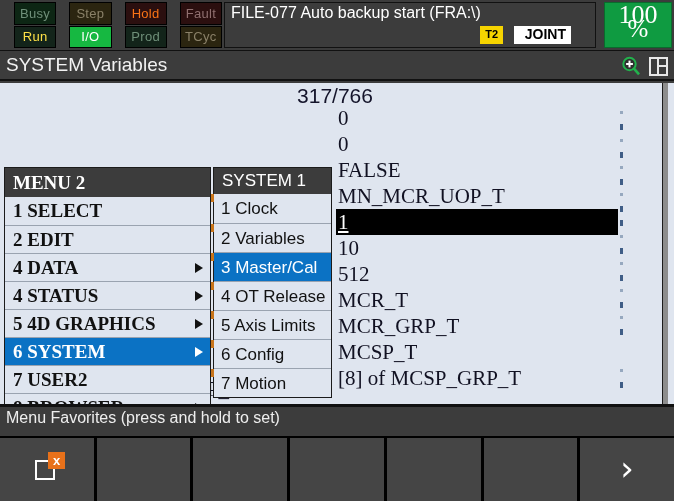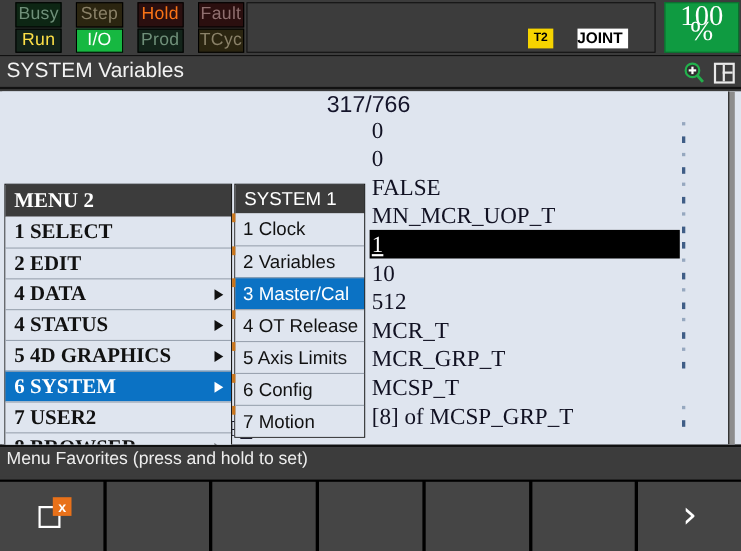--- a/index.html
+++ b/index.html
@@ -31,21 +31,21 @@
     width: 220px; height: 46px;
     display: grid;
     grid-template-columns: repeat(4, 1fr);
     grid-template-rows: repeat(2, 1fr);
     gap: 1px;
   }
   .stat {
     display: flex;
     align-items: center;
     justify-content: center;
-    font-size: 16px;
+    font-size: 13px;
     letter-spacing: 0.3px;
     border: 1px solid #000;
     box-sizing: border-box;
     margin-left: 12px;
   }
   .stat.busy   { background: #0d2614; color: #6f8f79; }
   .stat.step   { background: #2b2510; color: #8a8168; }
   .stat.hold   { background: #2b0f0f; color: #f97316; }
   .stat.fault  { background: #2b0f0f; color: #8f6f6f; }
   .stat.run    { background: #13241a; color: #fde047; }
@@ -78,21 +78,21 @@
     padding: 0px 5px 1px 5px;
     line-height: 17px;
   }
   #jointbadge {
     position: absolute;
     right: 24px; top: 23px;
     background: #ffffff;
     color: #000;
     font-size: 14px;
     font-weight: bold;
-    padding: 0px 5px 1px 0;
+    padding: 0px 5px 1px 11px;
     line-height: 17px;
   }
   #ovr {
     position: absolute;
     right: 2px; top: 2px;
     width: 68px; height: 46px;
     background: #0f9b41;
     border: 1px solid #0a6b2d;
     box-sizing: border-box;
     overflow: hidden;
@@ -397,20 +397,21 @@
       <div class="stat step">Step</div>
       <div class="stat hold">Hold</div>
       <div class="stat fault">Fault</div>
       <div class="stat run">Run</div>
       <div class="stat io">I/O</div>
       <div class="stat prod">Prod</div>
       <div class="stat tcyc">TCyc</div>
     </div>
 
     <div id="alarmzone">
+      <div id="alarmtext">FILE-077 Auto backup start (FRA:\)</div>
       <div id="t2badge">T2</div>
       <div id="jointbadge">JOINT</div>
     </div>
 
     <div id="ovr">
       <div id="ovrnum">100</div>
       <div id="ovrpct">%</div>
     </div>
   </div>
 

